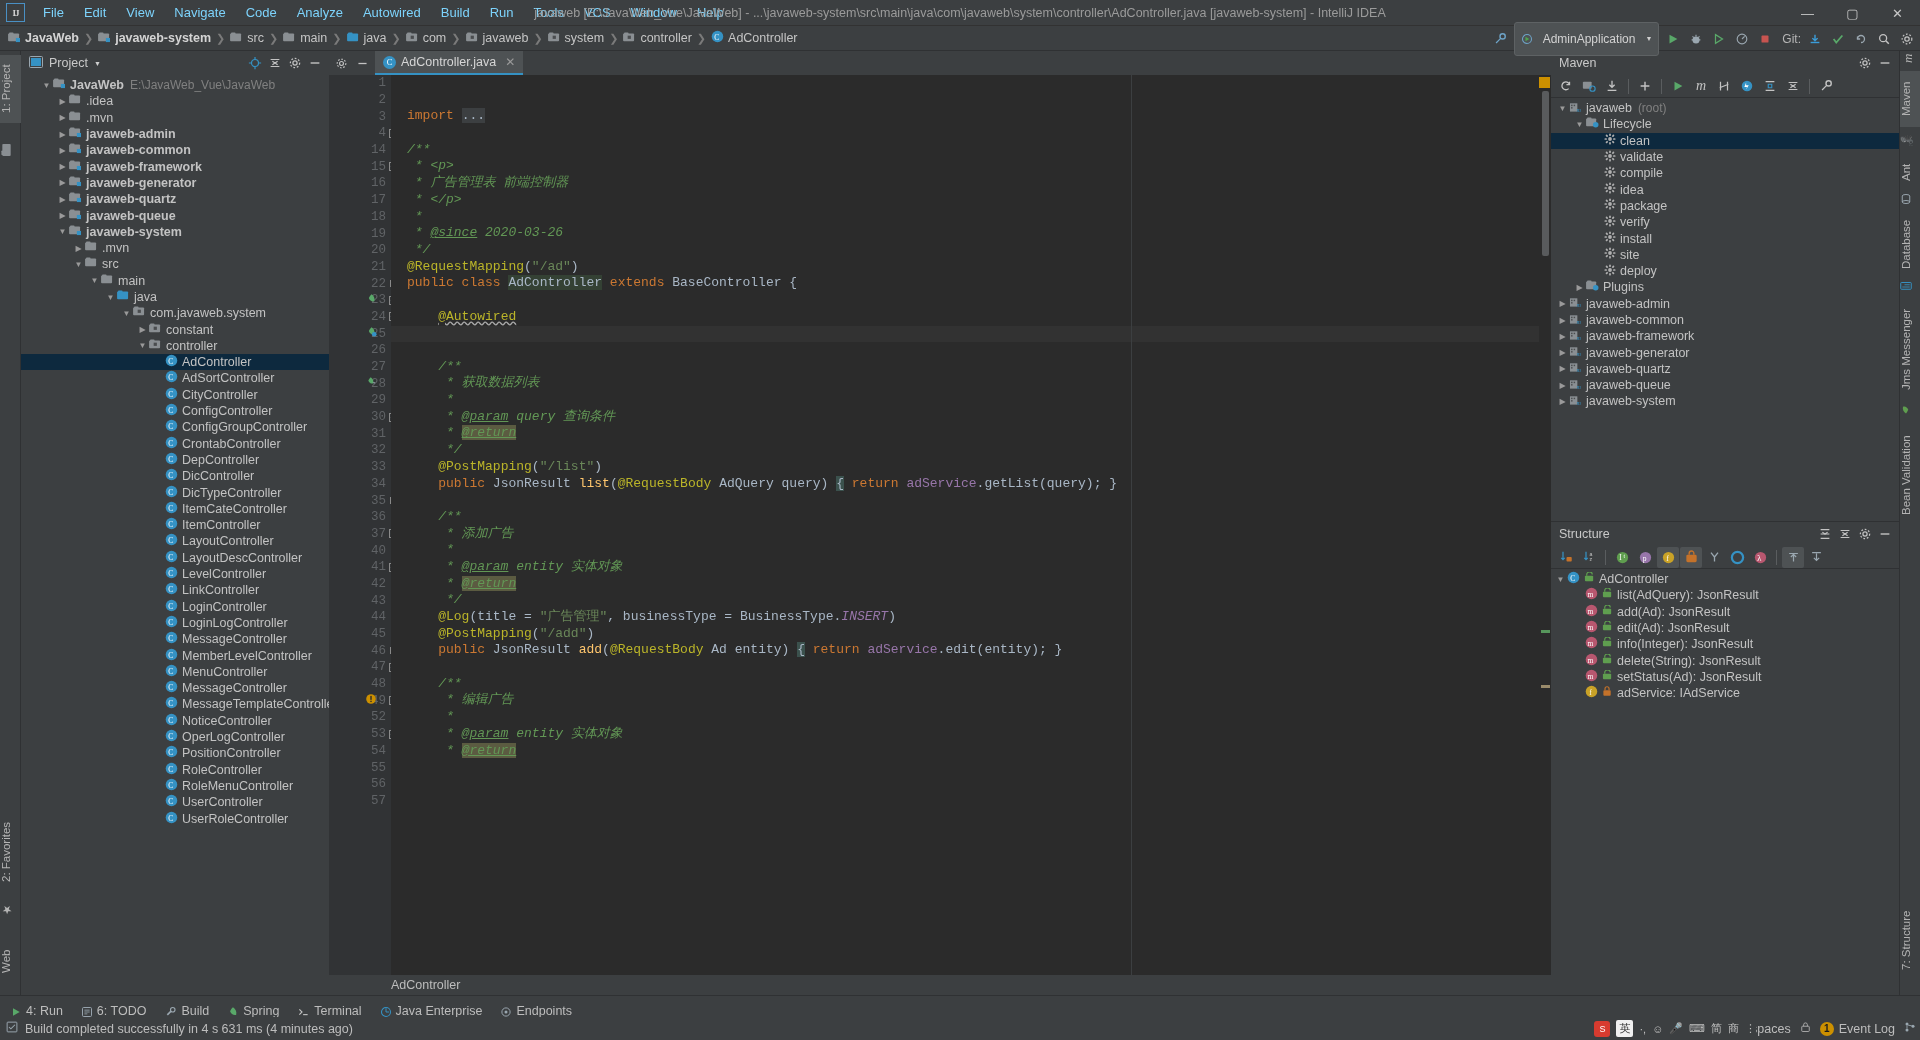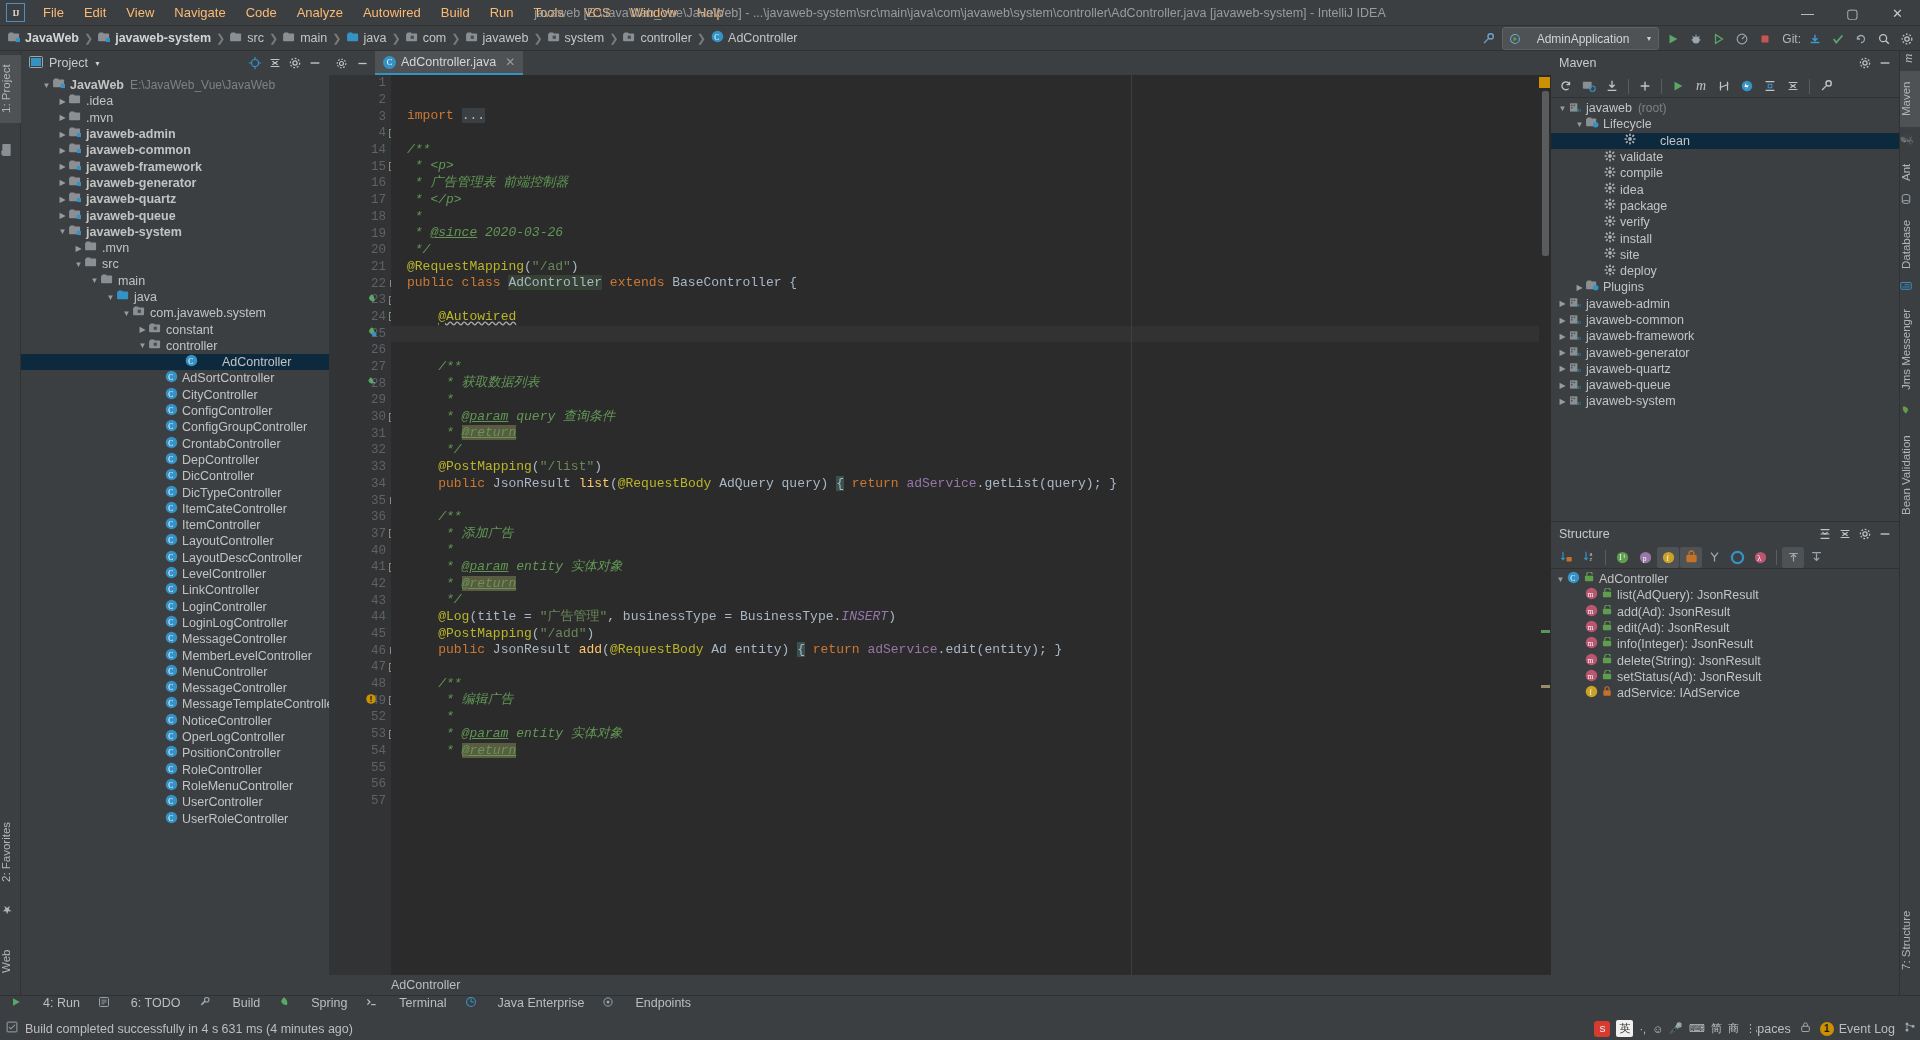--- a/index.html
+++ b/index.html
@@ -19,43 +19,43 @@
     flex: 0 0 26px; position: relative; border-bottom: 1px solid #323232;
   }
   .ij-logo {
     width: 19px; height: 19px; margin-left: 6px; margin-right: 8px;
     border: 1px solid #4a90c4; background: #3c3f41; color: #d6d6d6;
     font-size: 9px; display: flex; align-items: center; justify-content: center;
     font-family: "Liberation Serif", serif; font-weight: bold; letter-spacing: -1px;
   }
   .menubar { display: flex; align-items: center; gap: 0px; }
   .menuitem {
-    padding: 3px 10px; font-size: 13px; color: #fdba74; cursor: default;
+    padding: 3px 10px; font-size: 13px; color: #7dd3fc; cursor: default;
   }
   .win-title {
     position: absolute; left: 0; right: 0; text-align: center;
     font-size: 12.5px; color: #9b9b9b; pointer-events: none;
   }
   .wincontrols { position: absolute; right: 0; top: 0; height: 26px; display: flex; }
   .wc { width: 45px; height: 26px; display:flex; align-items:center; justify-content:center; color:#c8c8c8; font-size:13px;}
 
   
   .navbar {
     height: 25px; flex: 0 0 25px; background: #3c3f41; display: flex;
     align-items: center; padding-left: 6px; position: relative;
     border-bottom: 1px solid #2f3133;
   }
   .crumb { display:flex; align-items:center; gap:4px; padding: 0 2px; }
   .crumb .lbl { font-size: 12.5px; color: #c5c5c5; }
   .crumb.bold .lbl { font-weight: bold; color: #d4d4d4; }
   .sep { color: #7a7a7a; margin: 0 3px; font-size: 11px; }
   .navbar-right { position:absolute; right: 4px; top:0; height:25px; display:flex; align-items:center; gap:4px; }
   .runcfg {
-    display:flex; align-items:center; gap:16px; background:#4e5254; border:1px solid #5e6264;
-    border-radius:3px; height:23px; padding: 0 6px; font-size:12px; color:#d2d2d2;
+    display:flex; align-items:center; gap:10px; background:#4e5254; border:1px solid #5e6264;
+    border-radius:3px; height:34px; padding: 0 6px; font-size:12px; color:#d2d2d2;
   }
   .toolicon { width:19px; height:19px; display:flex; align-items:center; justify-content:center; }
   .gitlbl { font-size:12px; color:#b6b6b6; margin-left:4px;}
 
   
   .body { flex: 1 1 auto; display: flex; min-height: 0; }
 
   
   .leftstrip {
     width: 21px; background: #3c3f41; flex: 0 0 21px; position: relative;
@@ -77,21 +77,21 @@
   .projpanel { width: 308px; flex: 0 0 308px; background:#3c3f41; display:flex; flex-direction:column; min-width:0;}
   .panelhead {
     height: 24px; flex:0 0 24px; display:flex; align-items:center; padding: 0 4px 0 8px;
     background: #3c3f41; font-size: 12.5px; color: #c9c9c9;
   }
   .panelhead .ttl { font-size:12.5px; }
   .panelhead .spacer { flex:1 1 auto; }
   .panelhead .hicon { width:20px; height:20px; display:flex; align-items:center; justify-content:center; }
   .tree { flex:1 1 auto; overflow:hidden; background:#3c3f41; padding-top:2px; position:relative;}
   .trow { height: 16.3px; display:flex; align-items:center; font-size:12.5px; white-space:nowrap; color:#c3c3c3; }
-  .trow.sel { background: #0d293e; gap: 20px; }
+  .trow.sel { background: #0d293e; }
   .trow .tw { width:11px; flex:0 0 11px; display:flex; align-items:center; justify-content:center; color:#9a9a9a; font-size:8px; }
   .trow .ic { width:15px; flex:0 0 15px; display:flex; align-items:center; justify-content:center; margin-right:3px;}
   .trow .nm { font-size:12.5px; }
   .trow .sub { font-size:12px; color:#808080; margin-left:6px; }
   .bold { font-weight: bold; }
   .c-ico {
     width:13px;height:13px;border-radius:50%;background:#3592c4;color:#fff;
     font-size:8.5px;display:flex;align-items:center;justify-content:center;font-family:"Liberation Serif",serif;
   }
 
@@ -149,21 +149,21 @@
   .ptoolbar { height:23px; flex:0 0 23px; display:flex; align-items:center; padding:0 4px; gap:1px; border-bottom:1px solid #2f3133;}
   .ptoolbar .tb { width:22px; height:21px; display:flex; align-items:center; justify-content:center; color:#b9b9b9; font-size:13px;}
   .ptoolbar .tb.on { background:#4e5254; border-radius:2px;}
   .ptoolbar .div { width:1px; height:15px; background:#5a5d5f; margin:0 4px;}
 
   
   .bottombar {
     height: 22px; flex:0 0 22px; background:#3c3f41; display:flex; align-items:center;
     padding-left: 2px; border-top:1px solid #2f3133; font-size:12.5px; color:#bdbdbd; gap:2px;
   }
-  .bb { display:flex; align-items:flex-start; gap:21px; padding: 0 8px; height:22px; }
+  .bb { display:flex; align-items:flex-end; gap:4px; padding: 0 8px; height:22px; }
   .statusbar {
     height: 23px; flex:0 0 23px; background:#3c3f41; display:flex; align-items:center;
     padding: 0 6px; font-size:12.5px; color:#bdbdbd; position:relative;
   }
   .statusbar .right { position:absolute; right:4px; top:0; height:23px; display:flex; align-items:center; gap:9px;}
   .evtlog { display:flex; align-items:center; gap:5px;}
   .badge1 { width:14px;height:14px;border-radius:50%;background:#cc9000;color:#1b1b1b;font-size:10px;display:flex;align-items:center;justify-content:center;font-weight:bold;}
 
   .ime {
     display:flex; align-items:center; gap:6px; background:#3c3f41;

